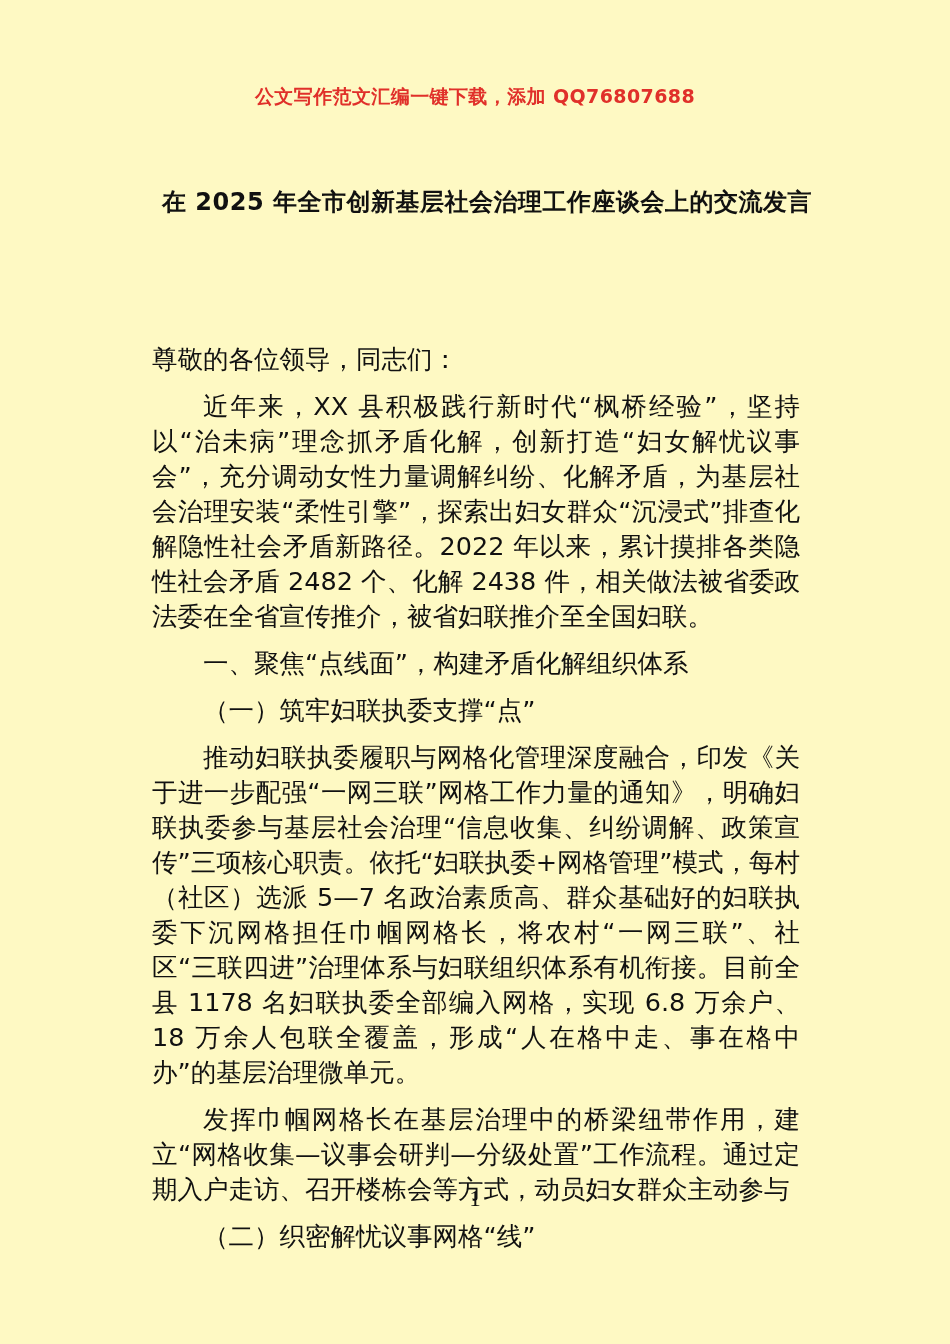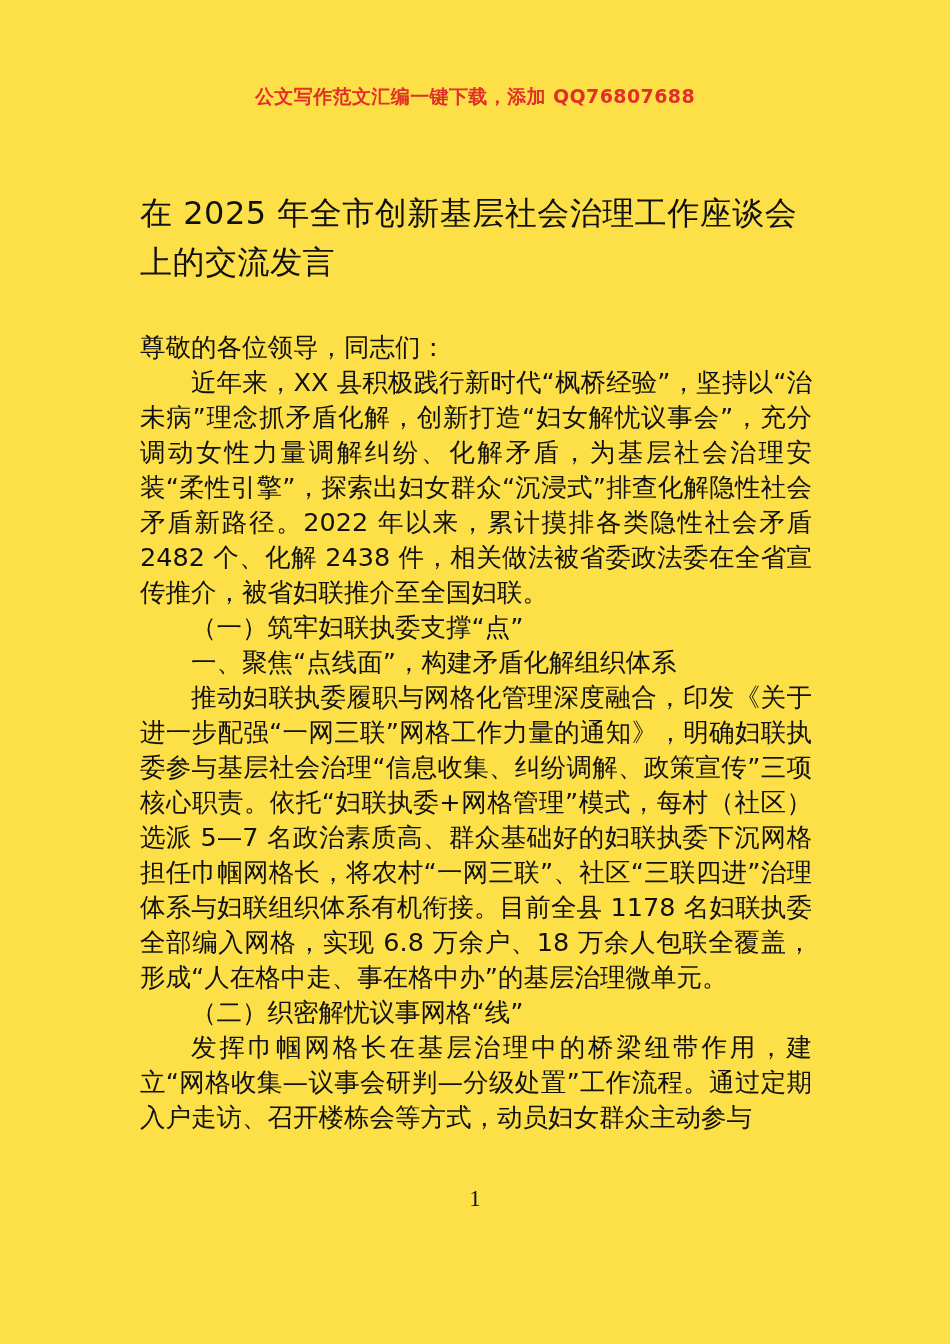--- a/index.html
+++ b/index.html
@@ -31,38 +31,38 @@
     letter-spacing: 0.4px;
     white-space: nowrap;
   }
 
   
   .doc-title {
     position: absolute;
     top: 168px;
     left: 140px;
     width: 672px;
-    text-align: left;
-    font-size: 32px;
-    font-weight: 400;
+    text-align: right;
+    font-size: 24px;
+    font-weight: 700;
     line-height: 1.52;
     letter-spacing: 0.5px;
     color: #111111;
   }
 
   
   .body-block {
     position: absolute;
     top: 330px;
     left: 140px;
     width: 672px;
     color: #111111;
   }
   p.para {
-    margin: 0;
+    margin: 12px;
     font-size: 25.5px;
     line-height: 35px;
     text-align: justify;
     text-justify: inter-ideograph;
     letter-spacing: 0px;
     color: #111111;
     font-weight: 400;
   }
   p.para.indent {
     text-indent: 2em;
@@ -79,31 +79,31 @@
     width: 950px;
     text-align: center;
     font-family: "Liberation Serif", "DejaVu Serif", serif;
     font-size: 23px;
     color: #111111;
   }
 </style>
 </head>
 <body>
 
-<div id="page" style="background: #fde047; padding-left: 25px;">
+<div id="page" style="background: #fef9c3; padding-left: 25px;">
 
   <div class="watermark" style="color: rgb(224, 48, 42);">公文写作范文汇编一键下载，添加 QQ76807688</div>
 
   <h1 class="doc-title">在 2025 年全市创新基层社会治理工作座谈会上的交流发言</h1>
 
   <div class="body-block">
     <p class="para">尊敬的各位领导，同志们：</p>
     <p class="para indent">近年来，XX 县积极践行新时代“枫桥经验”，坚持以“治未病”理念抓矛盾化解，创新打造“妇女解忧议事会”，充分调动女性力量调解纠纷、化解矛盾，为基层社会治理安装“柔性引擎”，探索出妇女群众“沉浸式”排查化解隐性社会矛盾新路径。2022 年以来，累计摸排各类隐性社会矛盾 2482 个、化解 2438 件，相关做法被省委政法委在全省宣传推介，被省妇联推介至全国妇联。</p>
+    <p class="para indent lastline-left">一、聚焦“点线面”，构建矛盾化解组织体系</p>
     <p class="para indent lastline-left">（一）筑牢妇联执委支撑“点”</p>
-    <p class="para indent lastline-left">一、聚焦“点线面”，构建矛盾化解组织体系</p>
     <p class="para indent">推动妇联执委履职与网格化管理深度融合，印发《关于进一步配强“一网三联”网格工作力量的通知》，明确妇联执委参与基层社会治理“信息收集、纠纷调解、政策宣传”三项核心职责。依托“妇联执委+网格管理”模式，每村（社区）选派 5—7 名政治素质高、群众基础好的妇联执委下沉网格担任巾帼网格长，将农村“一网三联”、社区“三联四进”治理体系与妇联组织体系有机衔接。目前全县 1178 名妇联执委全部编入网格，实现 6.8 万余户、18 万余人包联全覆盖，形成“人在格中走、事在格中办”的基层治理微单元。</p>
+    <p class="para indent">发挥巾帼网格长在基层治理中的桥梁纽带作用，建立“网格收集—议事会研判—分级处置”工作流程。通过定期入户走访、召开楼栋会等方式，动员妇女群众主动参与</p>
     <p class="para indent lastline-left">（二）织密解忧议事网格“线”</p>
-    <p class="para indent">发挥巾帼网格长在基层治理中的桥梁纽带作用，建立“网格收集—议事会研判—分级处置”工作流程。通过定期入户走访、召开楼栋会等方式，动员妇女群众主动参与</p>
   </div>
 
   <div class="page-number">1</div>
 
 </div>
 
 </body></html>

